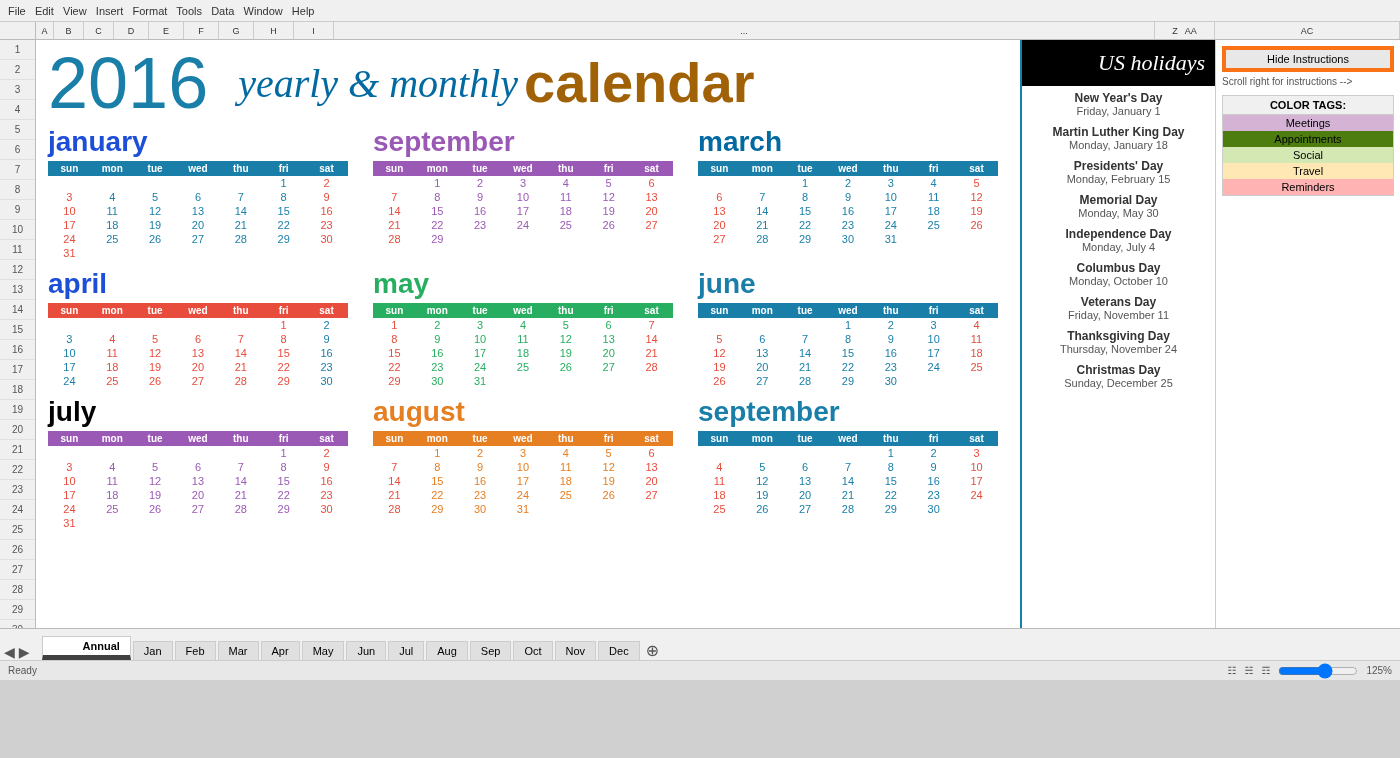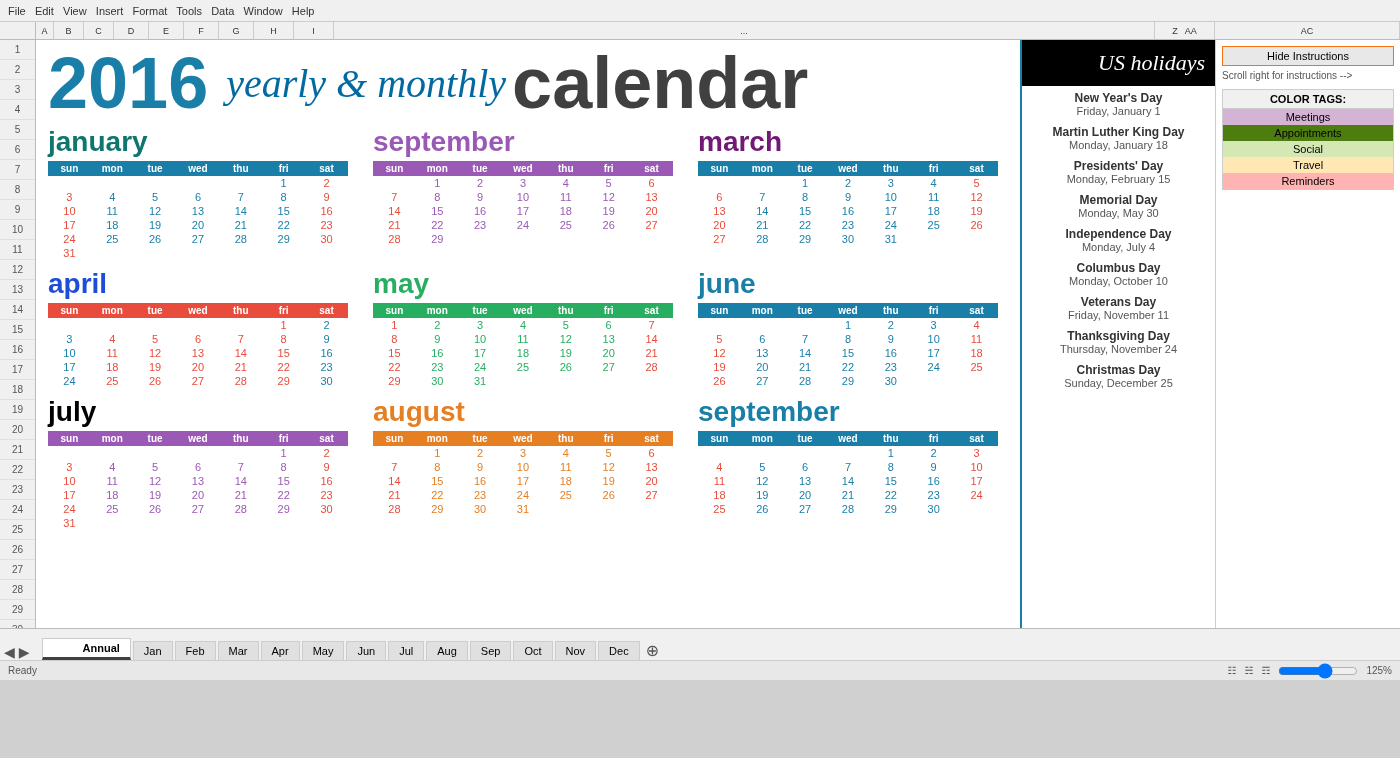--- a/index.html
+++ b/index.html
@@ -57,31 +57,31 @@
     
     .cal-header {
       display: flex;
       align-items: center;
       margin-bottom: 8px;
       height: 70px;
     }
 
     .year-num {
       font-size: 72px;
-      font-weight: 700;
+      font-weight: 400;
       color: #1a7fa8;
       font-family: Arial Black, sans-serif;
       line-height: 1;
-      margin-right: 12px;
+      margin-right: 24px;
     }
 
     .calendar-word {
-      font-size: 72px;
+      font-size: 56px;
       font-weight: 900;
-      color: #404040;
+      color: #a16207;
       font-family: Arial Black, sans-serif;
       line-height: 1;
     }
 
     .month-block {
       width: 300px;
     }
 
     .month-name {
       font-size: 28px;
@@ -104,31 +104,31 @@
     }
 
     .month-table tbody tr td {
       font-size: 11px;
       text-align: center;
       padding: 1px 2px;
       width: 14.28%;
     }
 
     
-    .jan .month-name { color: #0f766e; }
+    .jan .month-name { color: #1d4ed8; }
     .jan thead tr { background: #1a7fa8; }
     .jan tbody td { color: #1a7fa8; }
     .jan tbody td.weekend { color: #e74c3c; }
 
     .feb .month-name { color: #9b59b6; }
     .feb thead tr { background: #9b59b6; }
     .feb tbody td { color: #9b59b6; }
     .feb tbody td.weekend { color: #e74c3c; }
 
-    .mar .month-name { color: #701a75; }
+    .mar .month-name { color: #0369a1; }
     .mar thead tr { background: #1a7fa8; }
     .mar tbody td { color: #1a7fa8; }
     .mar tbody td.weekend { color: #e74c3c; }
 
     .apr .month-name { color: #1d4ed8; }
     .apr thead tr { background: #e74c3c; }
     .apr tbody td { color: #e74c3c; }
     .apr tbody td.weekend { color: #1a7fa8; }
 
     .may .month-name { color: #27ae60; }
@@ -167,21 +167,21 @@
       color: #333;
     }
 
     .holiday-date {
       font-size: 11px;
       color: #555;
     }
 
     .hide-instructions-btn {
       background: #e8e8e8;
-      border: 1px solid #f97316;
+      border: 4px solid #f97316;
       padding: 3px 8px;
       font-size: 11px;
       cursor: pointer;
       width: 100%;
       margin-bottom: 4px;
     }
 
     .scroll-right-text {
       font-size: 10px;
       color: #555;
@@ -218,21 +218,21 @@
       font-size: 11px;
       border: 1px solid #ccc;
       background: white;
       margin-right: 2px;
       cursor: pointer;
       border-bottom: none;
     }
 
     .sheet-tab.active {
       background: white;
-      border-bottom: 3px solid #404040;
+      border-bottom: 5px solid #404040;
       font-weight: 700;
       padding-left: 40px;
     }
 
     .sheet-tab:not(.active) {
       background: #e0e0e0;
     }
 
     .status-bar {
       height: 20px;

